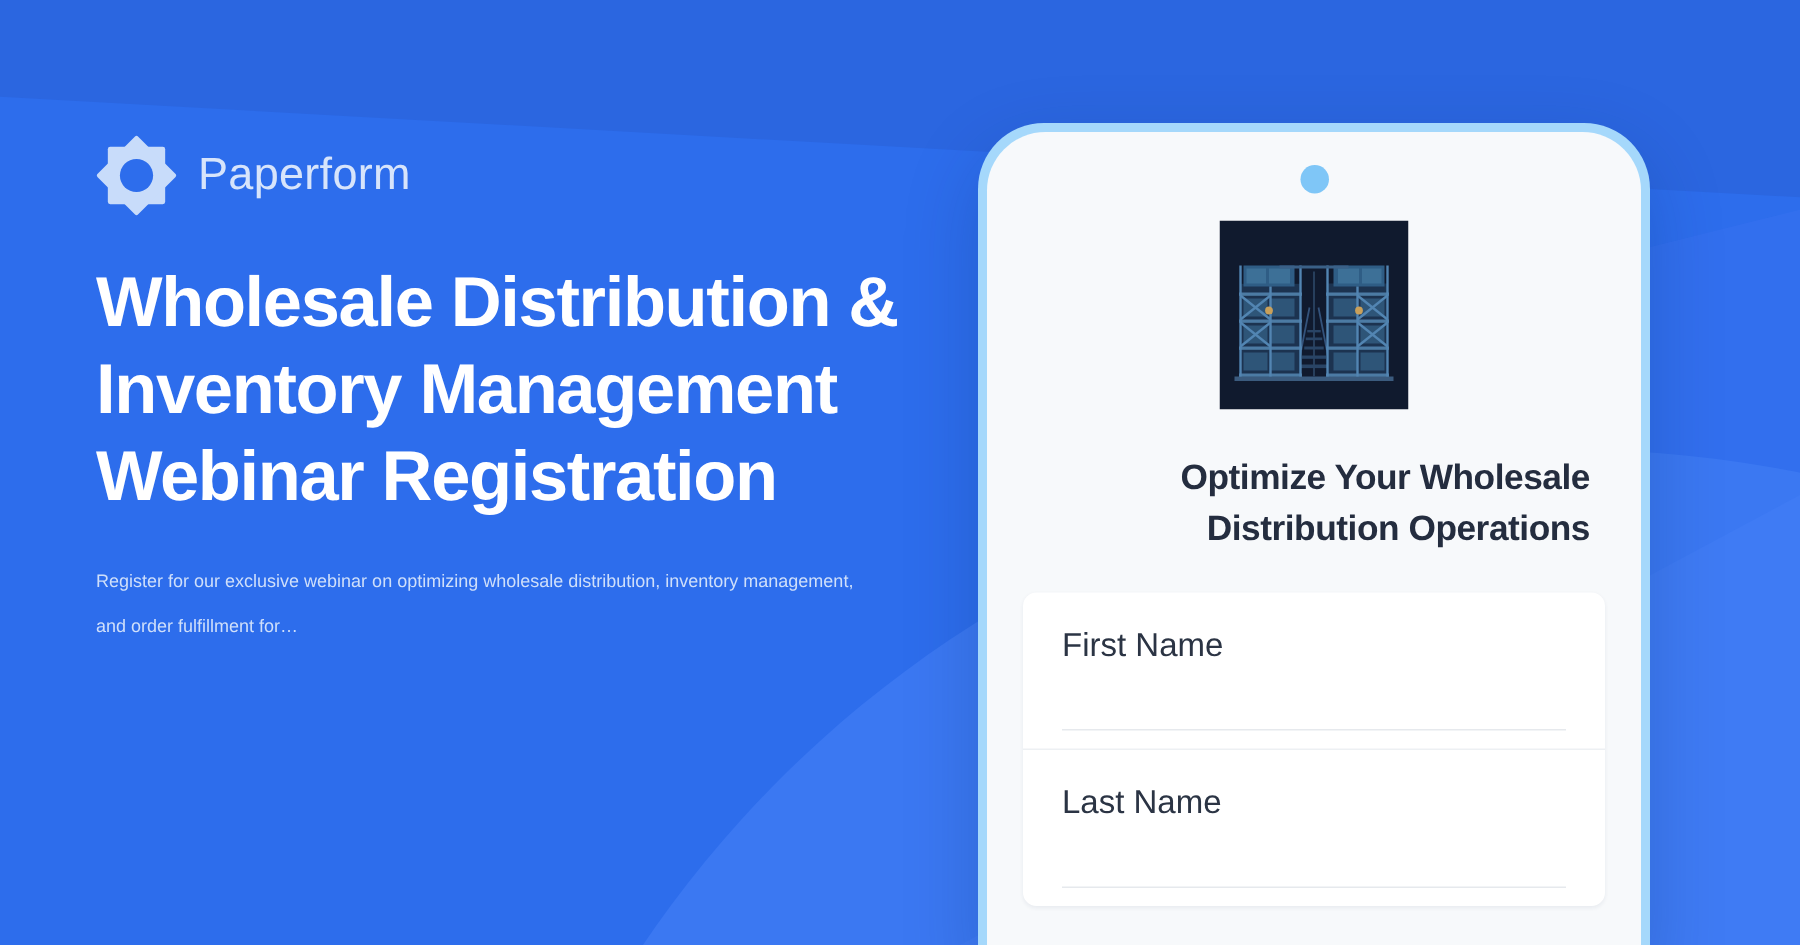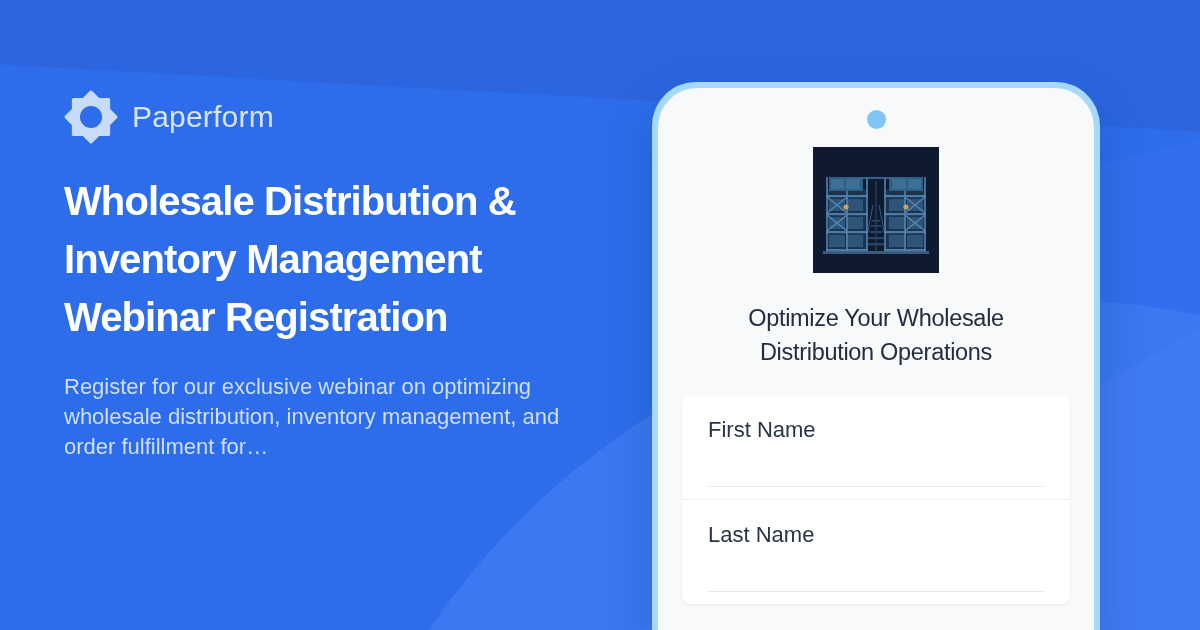--- a/index.html
+++ b/index.html
@@ -90,31 +90,31 @@
   .brand-mark { width: 54px; height: 54px; display: block; flex: 0 0 auto; }
 
   .brand-name {
     font-size: 30px;
     letter-spacing: .2px;
     color: #D7E4FB;
     font-weight: 400;
   }
 
   .headline {
-    font-size: 40px;
+    font-size: 47px;
     line-height: 58px;
     font-weight: 700;
     color: #FFFFFF;
     letter-spacing: -0.9px;
     max-width: 540px;
   }
 
   .subhead {
     margin-top: 26px;
-    font-size: 22px;
+    font-size: 12px;
     line-height: 30px;
     color: #CFDFFA;
     font-weight: 400;
     max-width: 520px;
   }
 
   
   .phone {
     position: absolute;
     left: 652px;
@@ -148,24 +148,24 @@
   .hero-thumb {
     width: 126px;
     height: 126px;
     margin: 0 auto;
     display: block;
     border-radius: 2px;
   }
 
   .form-title {
     margin: 28px 34px 16px 34px;
-    text-align: center;
+    text-align: right;
     font-size: 23.5px;
     line-height: 34px;
-    font-weight: 400;
+    font-weight: 700;
     color: #242D3F;
     letter-spacing: -0.3px;
   }
 
   .form-card {
     margin: 26px 24px 0 24px;
     background: #FFFFFF;
     border-radius: 9px;
     box-shadow: 0 1px 3px rgba(30, 45, 80, .07);
     overflow: hidden;

